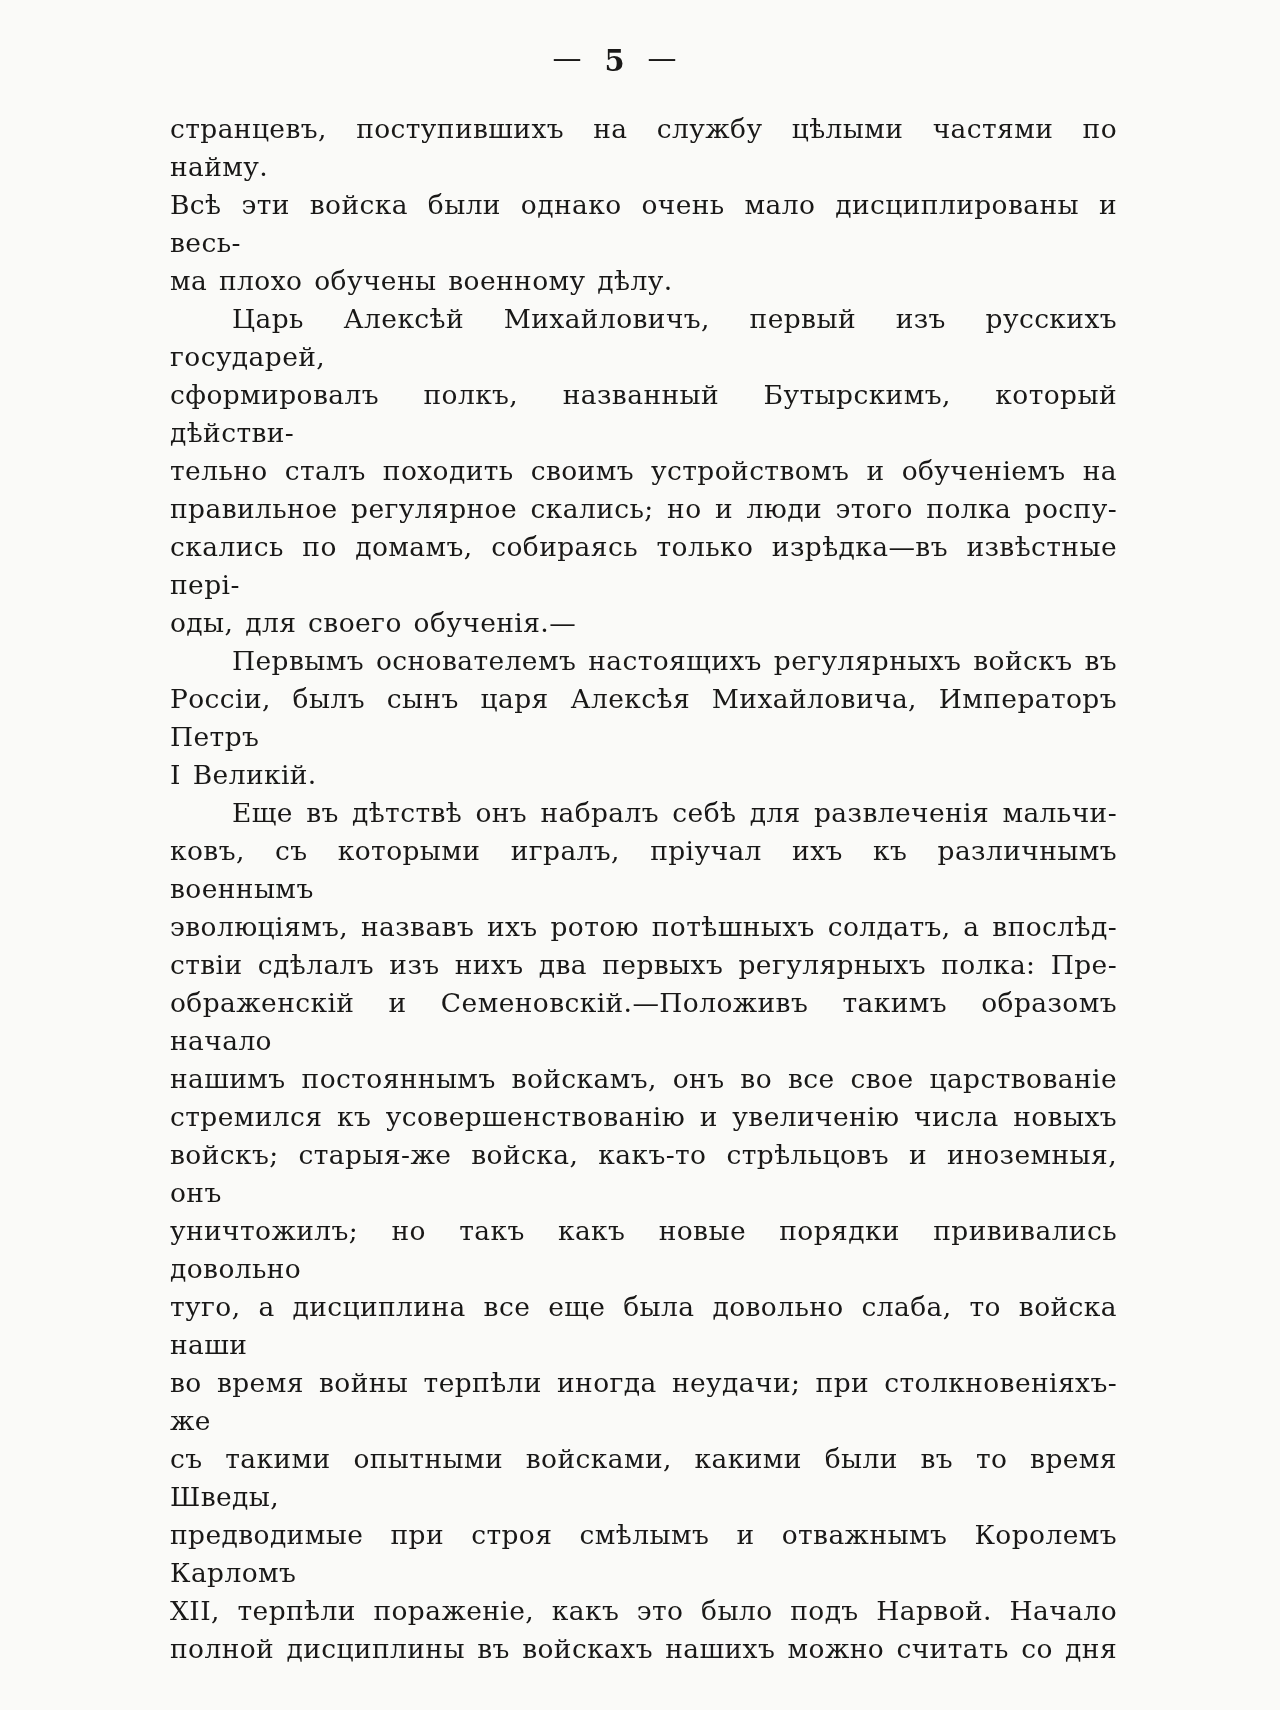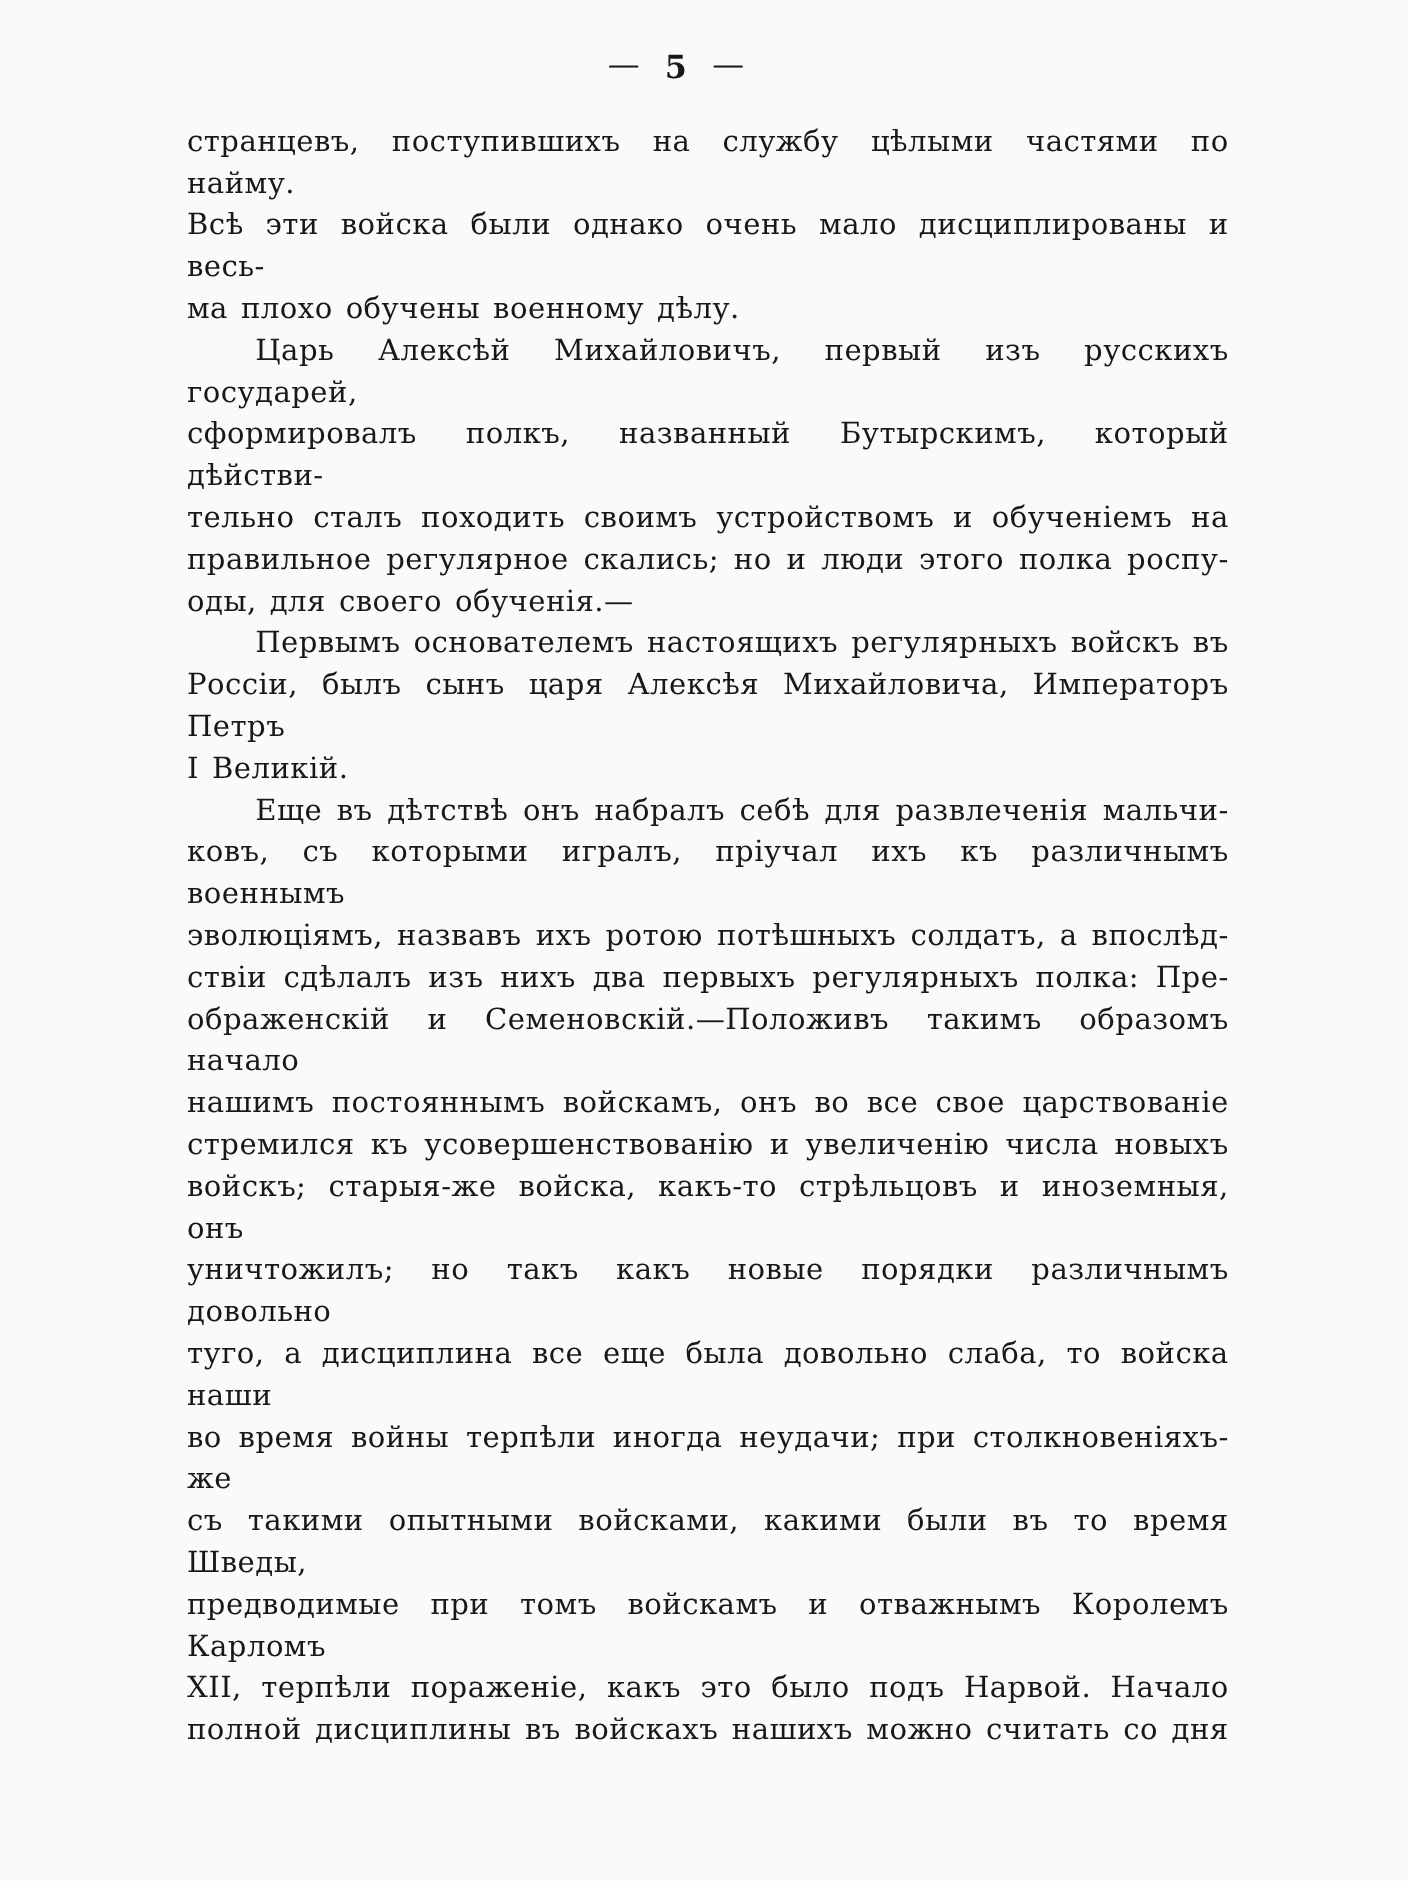--- a/index.html
+++ b/index.html
@@ -56,33 +56,34 @@
     <span class="dash">—</span><span class="num">5</span><span class="dash">—</span>
   </div>
   <div class="text-block">
       <div class="line just">странцевъ, поступившихъ на службу цѣлыми частями по найму.</div>
       <div class="line just">Всѣ эти войска были однако очень мало дисциплированы и весь-</div>
       <div class="line">ма плохо обучены военному дѣлу.</div>
       <div class="line first just">Царь Алексѣй Михайловичъ, первый изъ русскихъ государей,</div>
       <div class="line just">сформировалъ полкъ, названный Бутырскимъ, который дѣйстви-</div>
       <div class="line just">тельно сталъ походить своимъ устройствомъ и обученіемъ на</div>
       <div class="line just">правильное регулярное скались; но и люди этого полка роспу-</div>
+      <div class="line just">скались по домамъ, собираясь только изрѣдка—въ извѣстные пері-</div>
       <div class="line">оды, для своего обученія.—</div>
       <div class="line first just">Первымъ основателемъ настоящихъ регулярныхъ войскъ въ</div>
       <div class="line just">Россіи, былъ сынъ царя Алексѣя Михайловича, Императоръ Петръ</div>
       <div class="line">I Великій.</div>
       <div class="line first just">Еще въ дѣтствѣ онъ набралъ себѣ для развлеченія мальчи-</div>
       <div class="line just">ковъ, съ которыми игралъ, пріучал ихъ къ различнымъ военнымъ</div>
       <div class="line just">эволюціямъ, назвавъ ихъ ротою потѣшныхъ солдатъ, а впослѣд-</div>
       <div class="line just">ствіи сдѣлалъ изъ нихъ два первыхъ регулярныхъ полка: Пре-</div>
       <div class="line just">ображенскій и Семеновскій.—Положивъ такимъ образомъ начало</div>
       <div class="line just">нашимъ постояннымъ войскамъ, онъ во все свое царствованіе</div>
       <div class="line just">стремился къ усовершенствованію и увеличенію числа новыхъ</div>
       <div class="line just">войскъ; старыя-же войска, какъ-то стрѣльцовъ и иноземныя, онъ</div>
-      <div class="line just">уничтожилъ; но такъ какъ новые порядки различнымъ довольно</div>
+      <div class="line just">уничтожилъ; но такъ какъ новые порядки прививались довольно</div>
       <div class="line just">туго, а дисциплина все еще была довольно слаба, то войска наши</div>
       <div class="line just">во время войны терпѣли иногда неудачи; при столкновеніяхъ-же</div>
       <div class="line just">съ такими опытными войсками, какими были въ то время Шведы,</div>
-      <div class="line just">предводимые при томъ войскамъ и отважнымъ Королемъ Карломъ</div>
+      <div class="line just">предводимые при строя смѣлымъ и отважнымъ Королемъ Карломъ</div>
       <div class="line just">XII, терпѣли пораженіе, какъ это было подъ Нарвой. Начало</div>
       <div class="line just">полной дисциплины въ войскахъ нашихъ можно считать со дня</div>
     </div>
 </div>
 
 </body></html>

